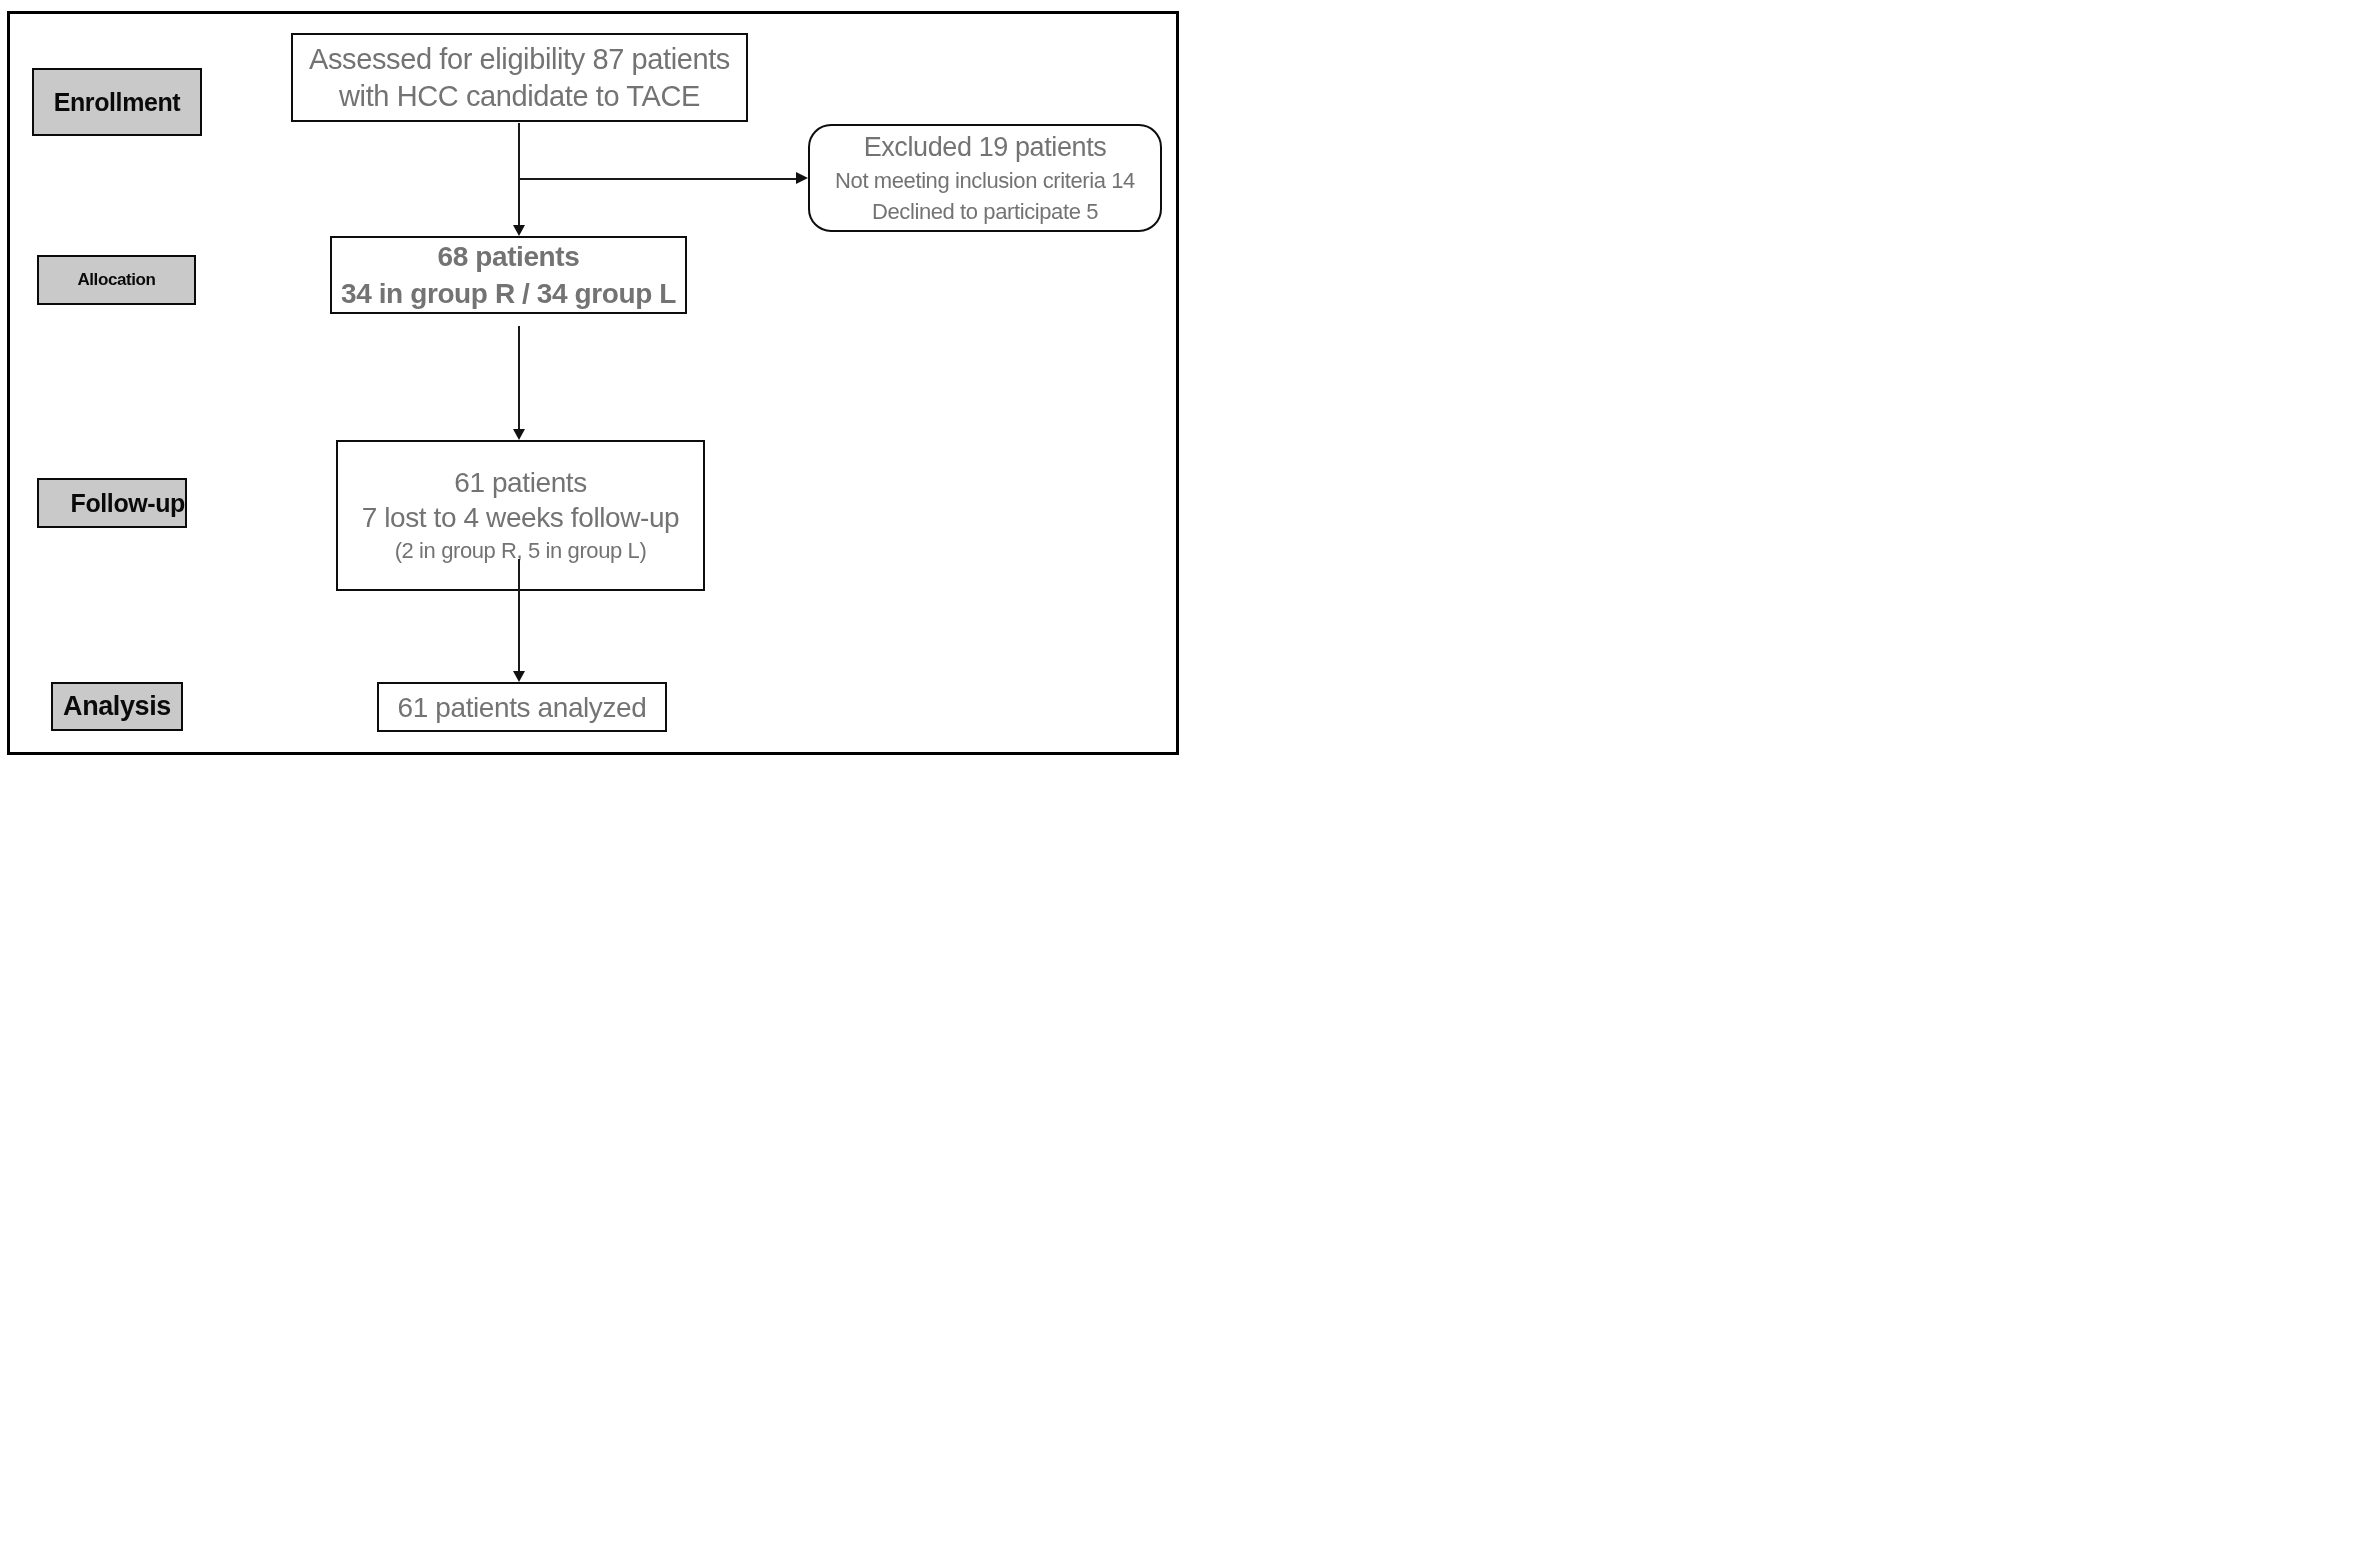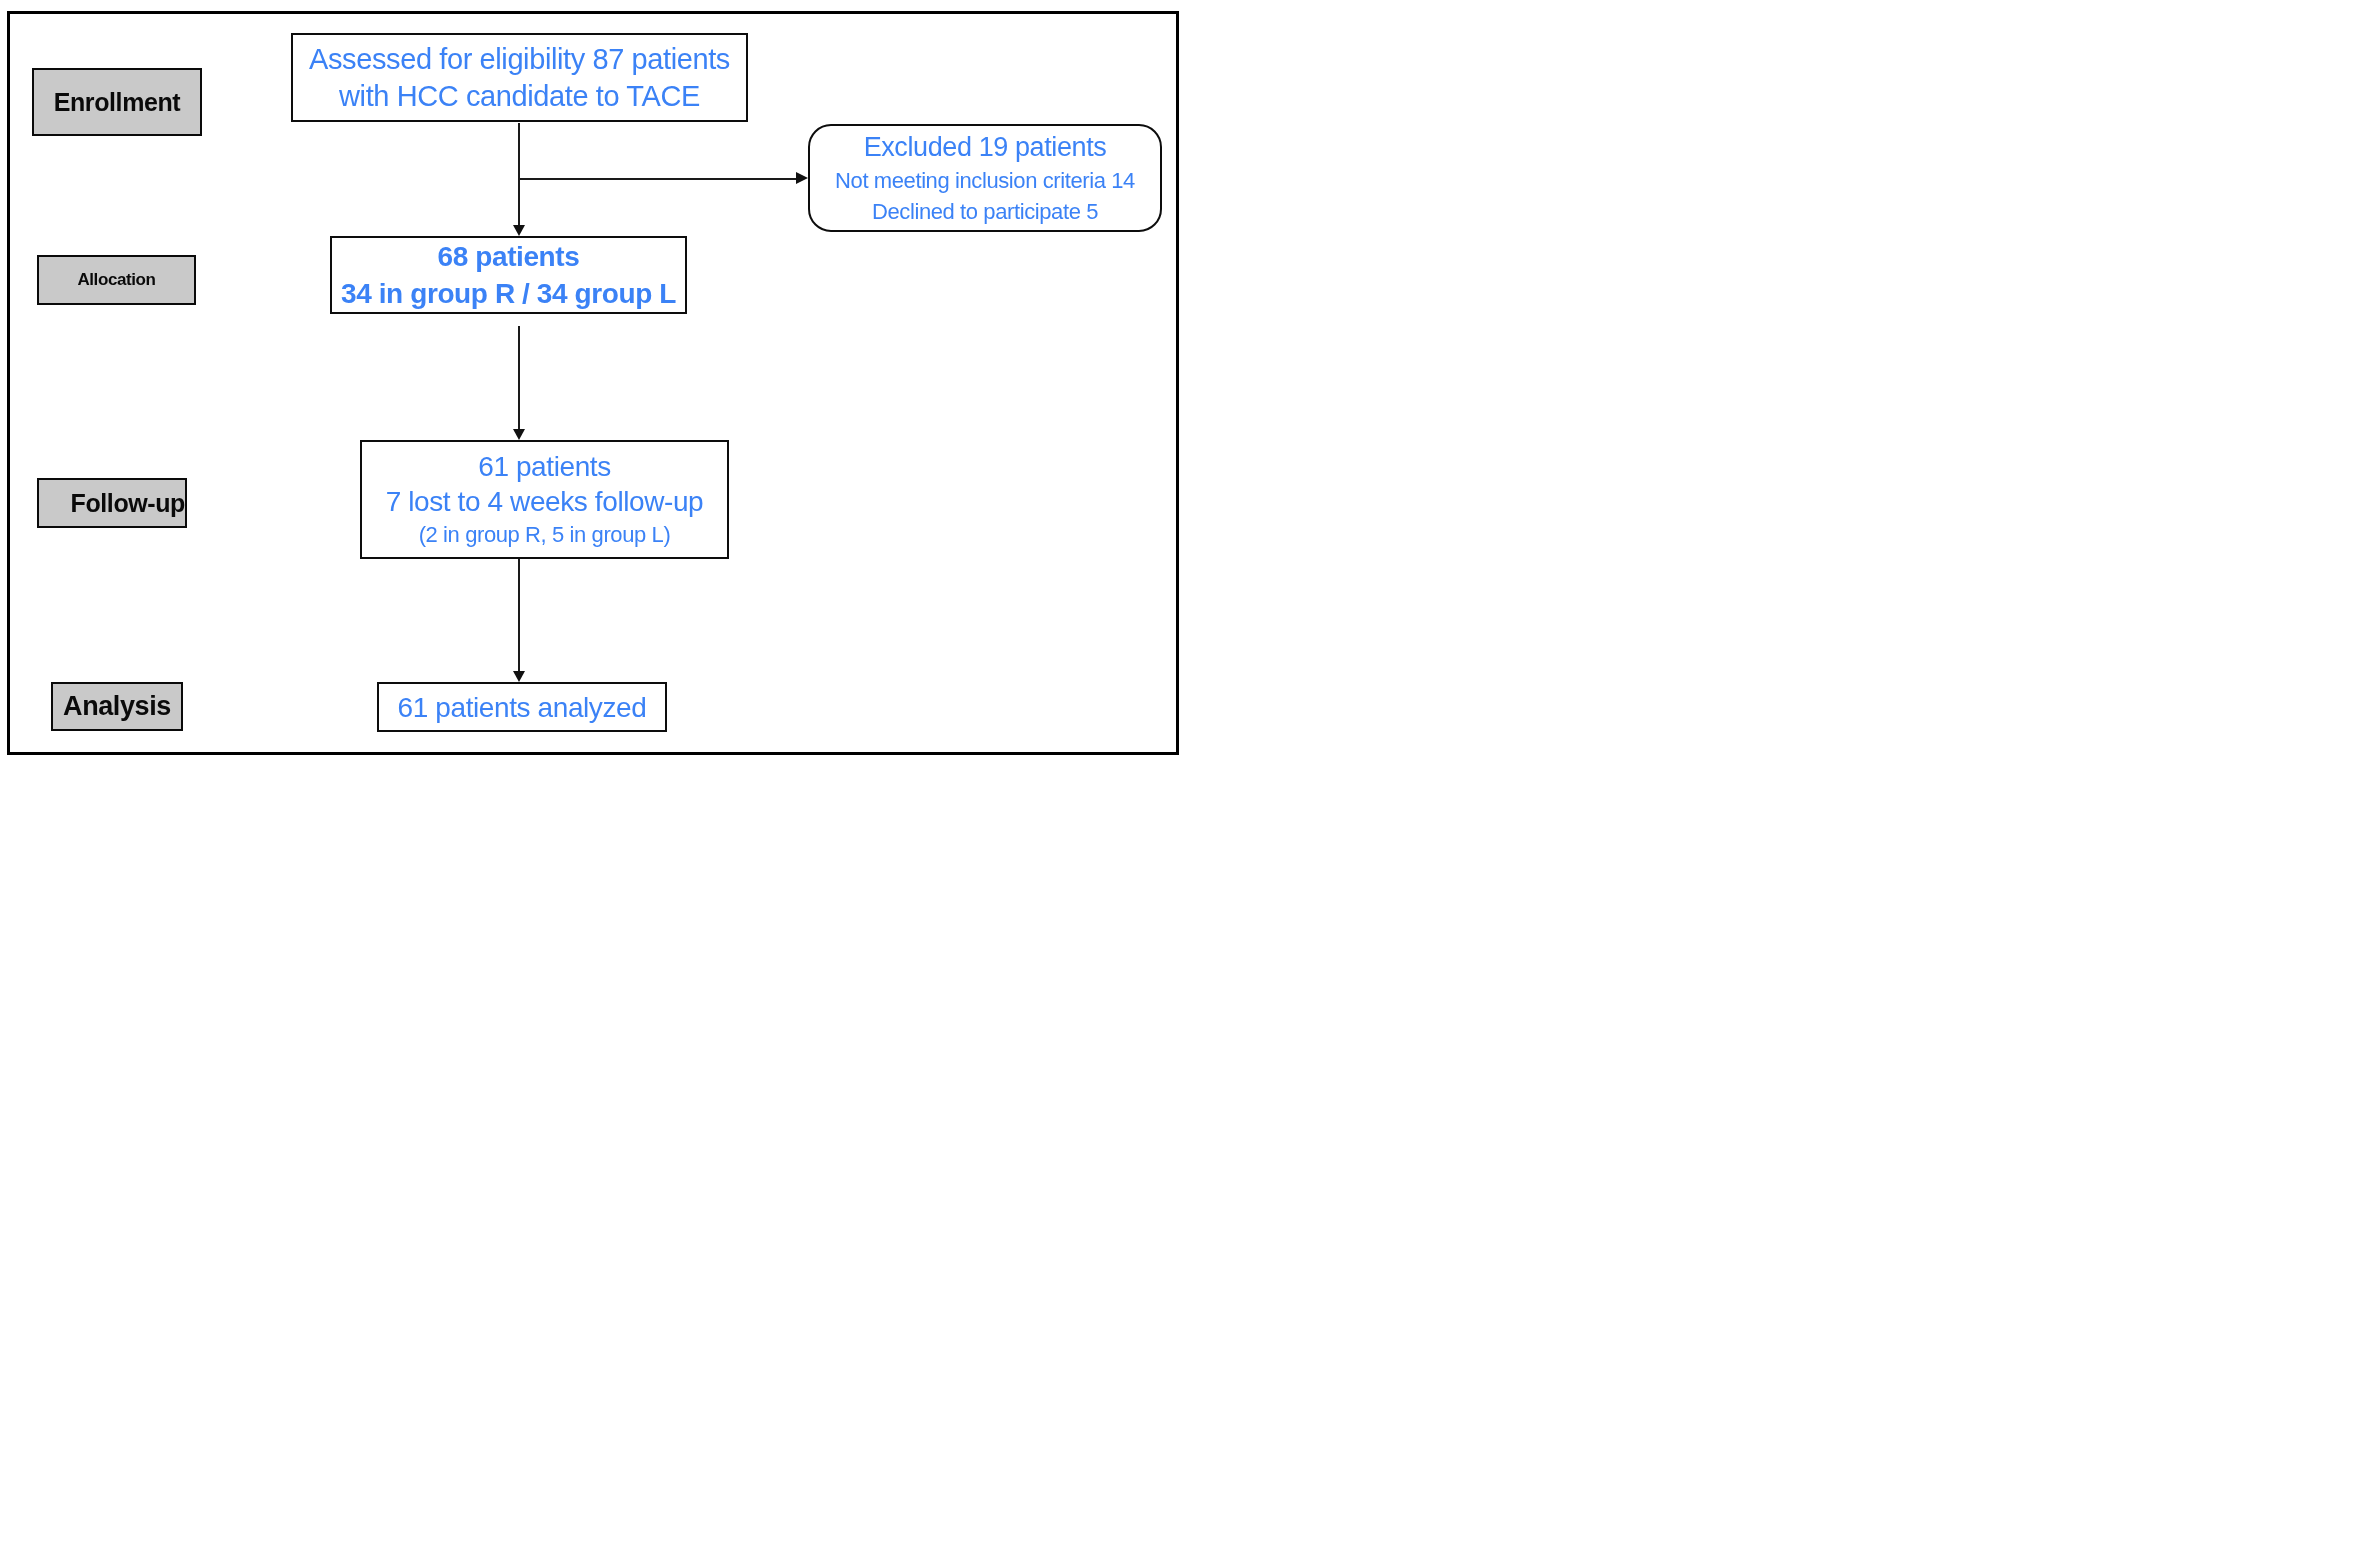--- a/index.html
+++ b/index.html
@@ -5,21 +5,21 @@
   html,body{margin:0;padding:0;background:#ffffff;}
   body{font-family:"Liberation Sans","DejaVu Sans",sans-serif;color:#0d0d0d;}
   #canvas{position:relative;width:1189px;height:772px;background:#ffffff;overflow:hidden;}
   .frame{position:absolute;left:7.2px;top:11px;width:1172px;height:744px;
          border:3.2px solid #000;box-sizing:border-box;background:#ffffff;}
   .stage-label{position:absolute;background:#c9c9c9;border:2.4px solid #0a0a0a;box-sizing:border-box;
          display:flex;align-items:center;justify-content:center;
          font-weight:bold;letter-spacing:-0.4px;color:#0a0a0a;}
   .flow-box{position:absolute;background:#ffffff;border:2.4px solid #0d0d0d;box-sizing:border-box;
          display:flex;flex-direction:column;align-items:center;justify-content:center;
-         text-align:center;color:#3b82f6;letter-spacing:-0.4px;}
+         text-align:center;color:#737373;letter-spacing:-0.4px;}
   .line-main{font-size:28px;line-height:37px;white-space:nowrap;}
   .line-small{font-size:22px;line-height:31px;white-space:nowrap;}
   .connector{position:absolute;background:#1a1a1a;}
   .arrow-down{position:absolute;width:0;height:0;
          border-left:6.4px solid transparent;border-right:6.4px solid transparent;
          border-top:11px solid #111;}
   .arrow-right{position:absolute;width:0;height:0;
          border-top:6.4px solid transparent;border-bottom:6.4px solid transparent;
          border-left:12px solid #111;}
 
@@ -28,21 +28,21 @@
   #lbl-allocation{left:37px;top:255px;width:159px;height:50px;font-size:17px;}
   #lbl-followup{left:37px;top:478px;width:150px;height:50px;font-size:25px;justify-content:flex-end;}
   #lbl-analysis{left:51px;top:682px;width:132px;height:49px;font-size:27px;}
 
   
   #box-assessed{left:291px;top:33px;width:457px;height:89px;}
   #box-assessed .line-main{font-size:29px;line-height:37px;}
   #box-excluded{left:808px;top:124px;width:354px;height:108px;border-radius:23px;}
   #box-excluded .line-main{font-size:27px;line-height:36px;}
   #box-allocated{left:330px;top:236px;width:357px;height:78px;font-weight:bold;}
-  #box-followup{left:336px;top:440px;width:369px;height:119px;margin-left:24px;}
+  #box-followup{left:336px;top:440px;width:369px;height:151px;}
   #box-followup .line-main{line-height:35px;}
   #box-analyzed{left:377px;top:682px;width:290px;height:50px;}
 
   
   #conn-v1{left:518px;top:123px;width:1.6px;height:104px;}
   #ah-v1{left:513px;top:225px;}
   #conn-branch{left:519px;top:178px;width:279px;height:1.6px;}
   #ah-branch{left:796px;top:172px;}
   #conn-v2{left:518px;top:326px;width:1.6px;height:105px;}
   #ah-v2{left:513px;top:429px;}

